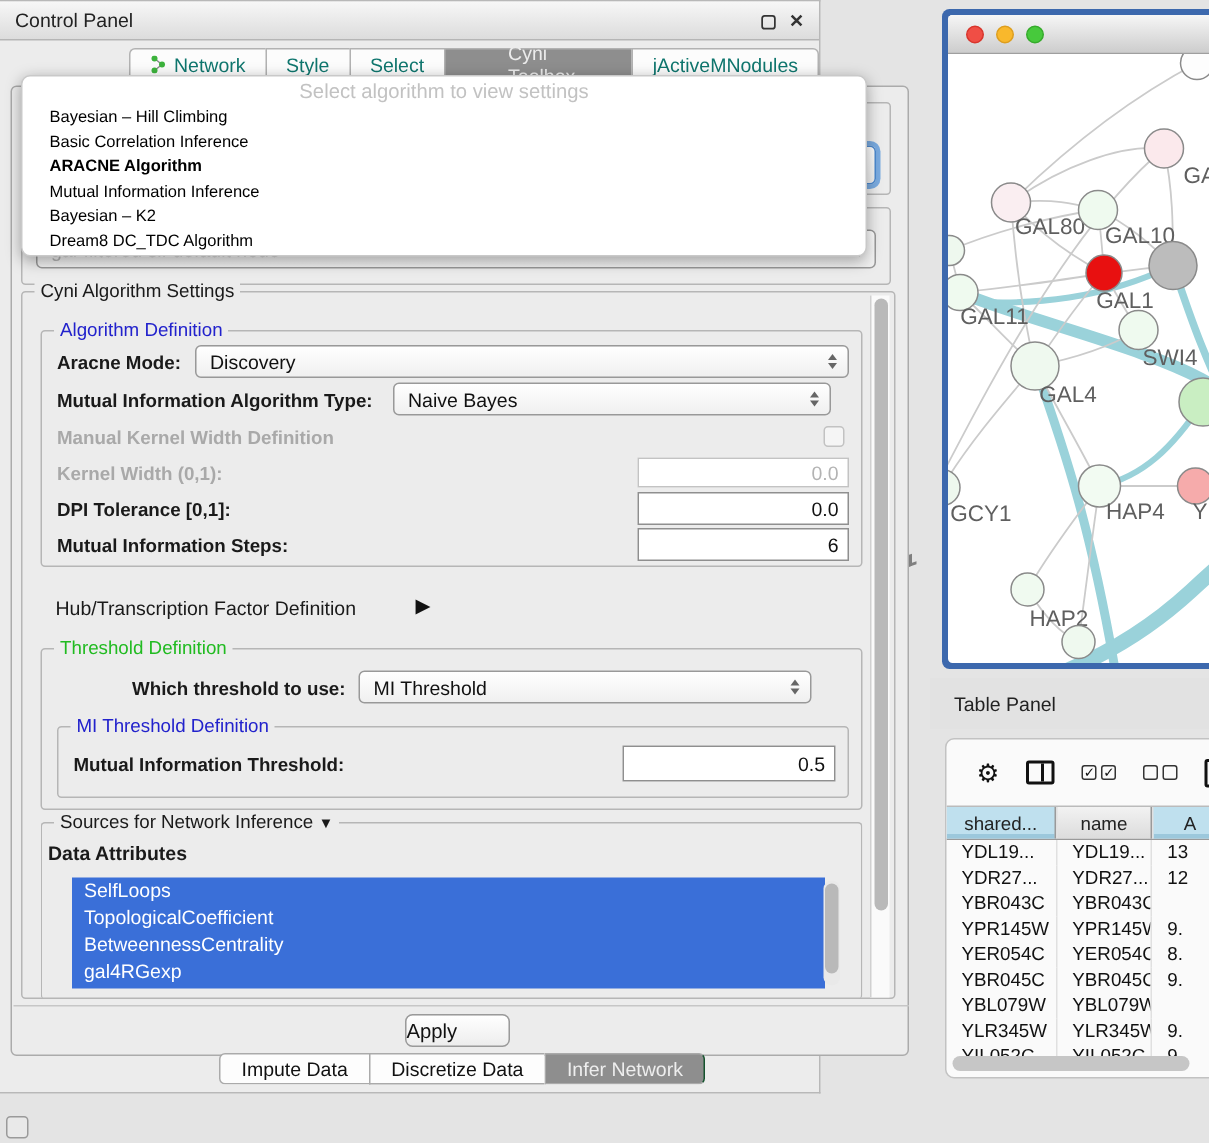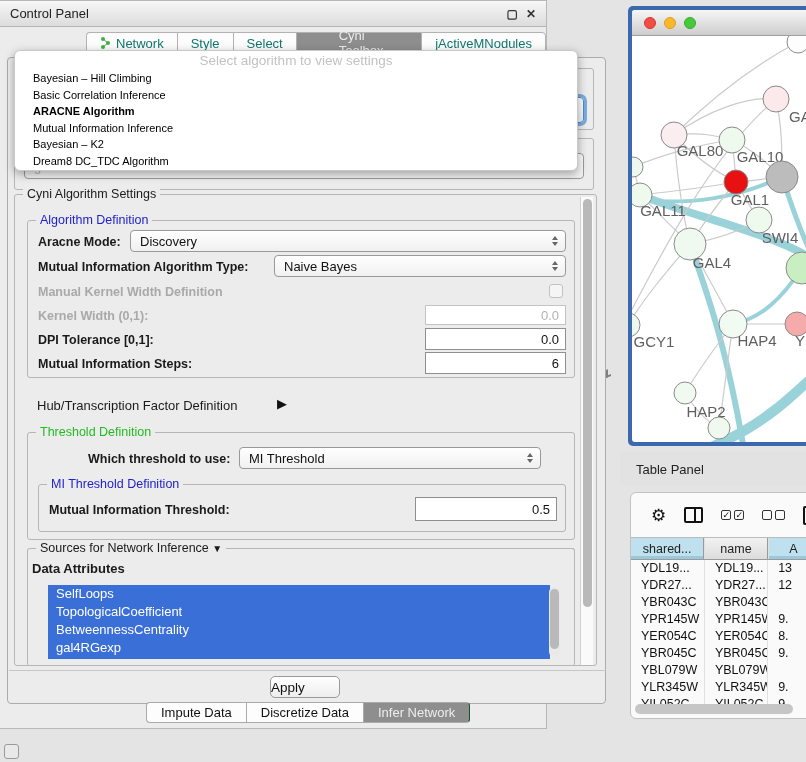--- a/index.html
+++ b/index.html
@@ -191,21 +191,21 @@
         <span class="fs-title t-blue">Algorithm Definition</span>
         <span class="lbl" style="left:10px; top:14px;">Aracne Mode:</span>
         <div class="combo" style="left:102px; top:9px; width:436px; height:22px;">
           <span>Discovery</span>
           <span class="stepper">
               <i class="up"></i>
               <i class="dn"></i>
             </span>
         </div>
         <span class="lbl" style="left:10px; top:39px;">Mutual Information Algorithm Type:</span>
-        <div class="combo" style="left:246px; top:34px; width:292px; height:22px;">
+        <div class="combo" style="left:234px; top:34px; width:292px; height:22px;">
           <span>Naive Bayes</span>
           <span class="stepper">
               <i class="up"></i>
               <i class="dn"></i>
             </span>
         </div>
         <span class="lbl dis" style="left:10px; top:64px;">Manual Kernel Width Definition</span>
         <span class="chk" style="left:521px; top:63px;"></span>
         <span class="lbl dis" style="left:10px; top:88px;">Kernel Width (0,1):</span>
         <div class="field dis" style="left:397px; top:84px; width:141px; height:20px;">

